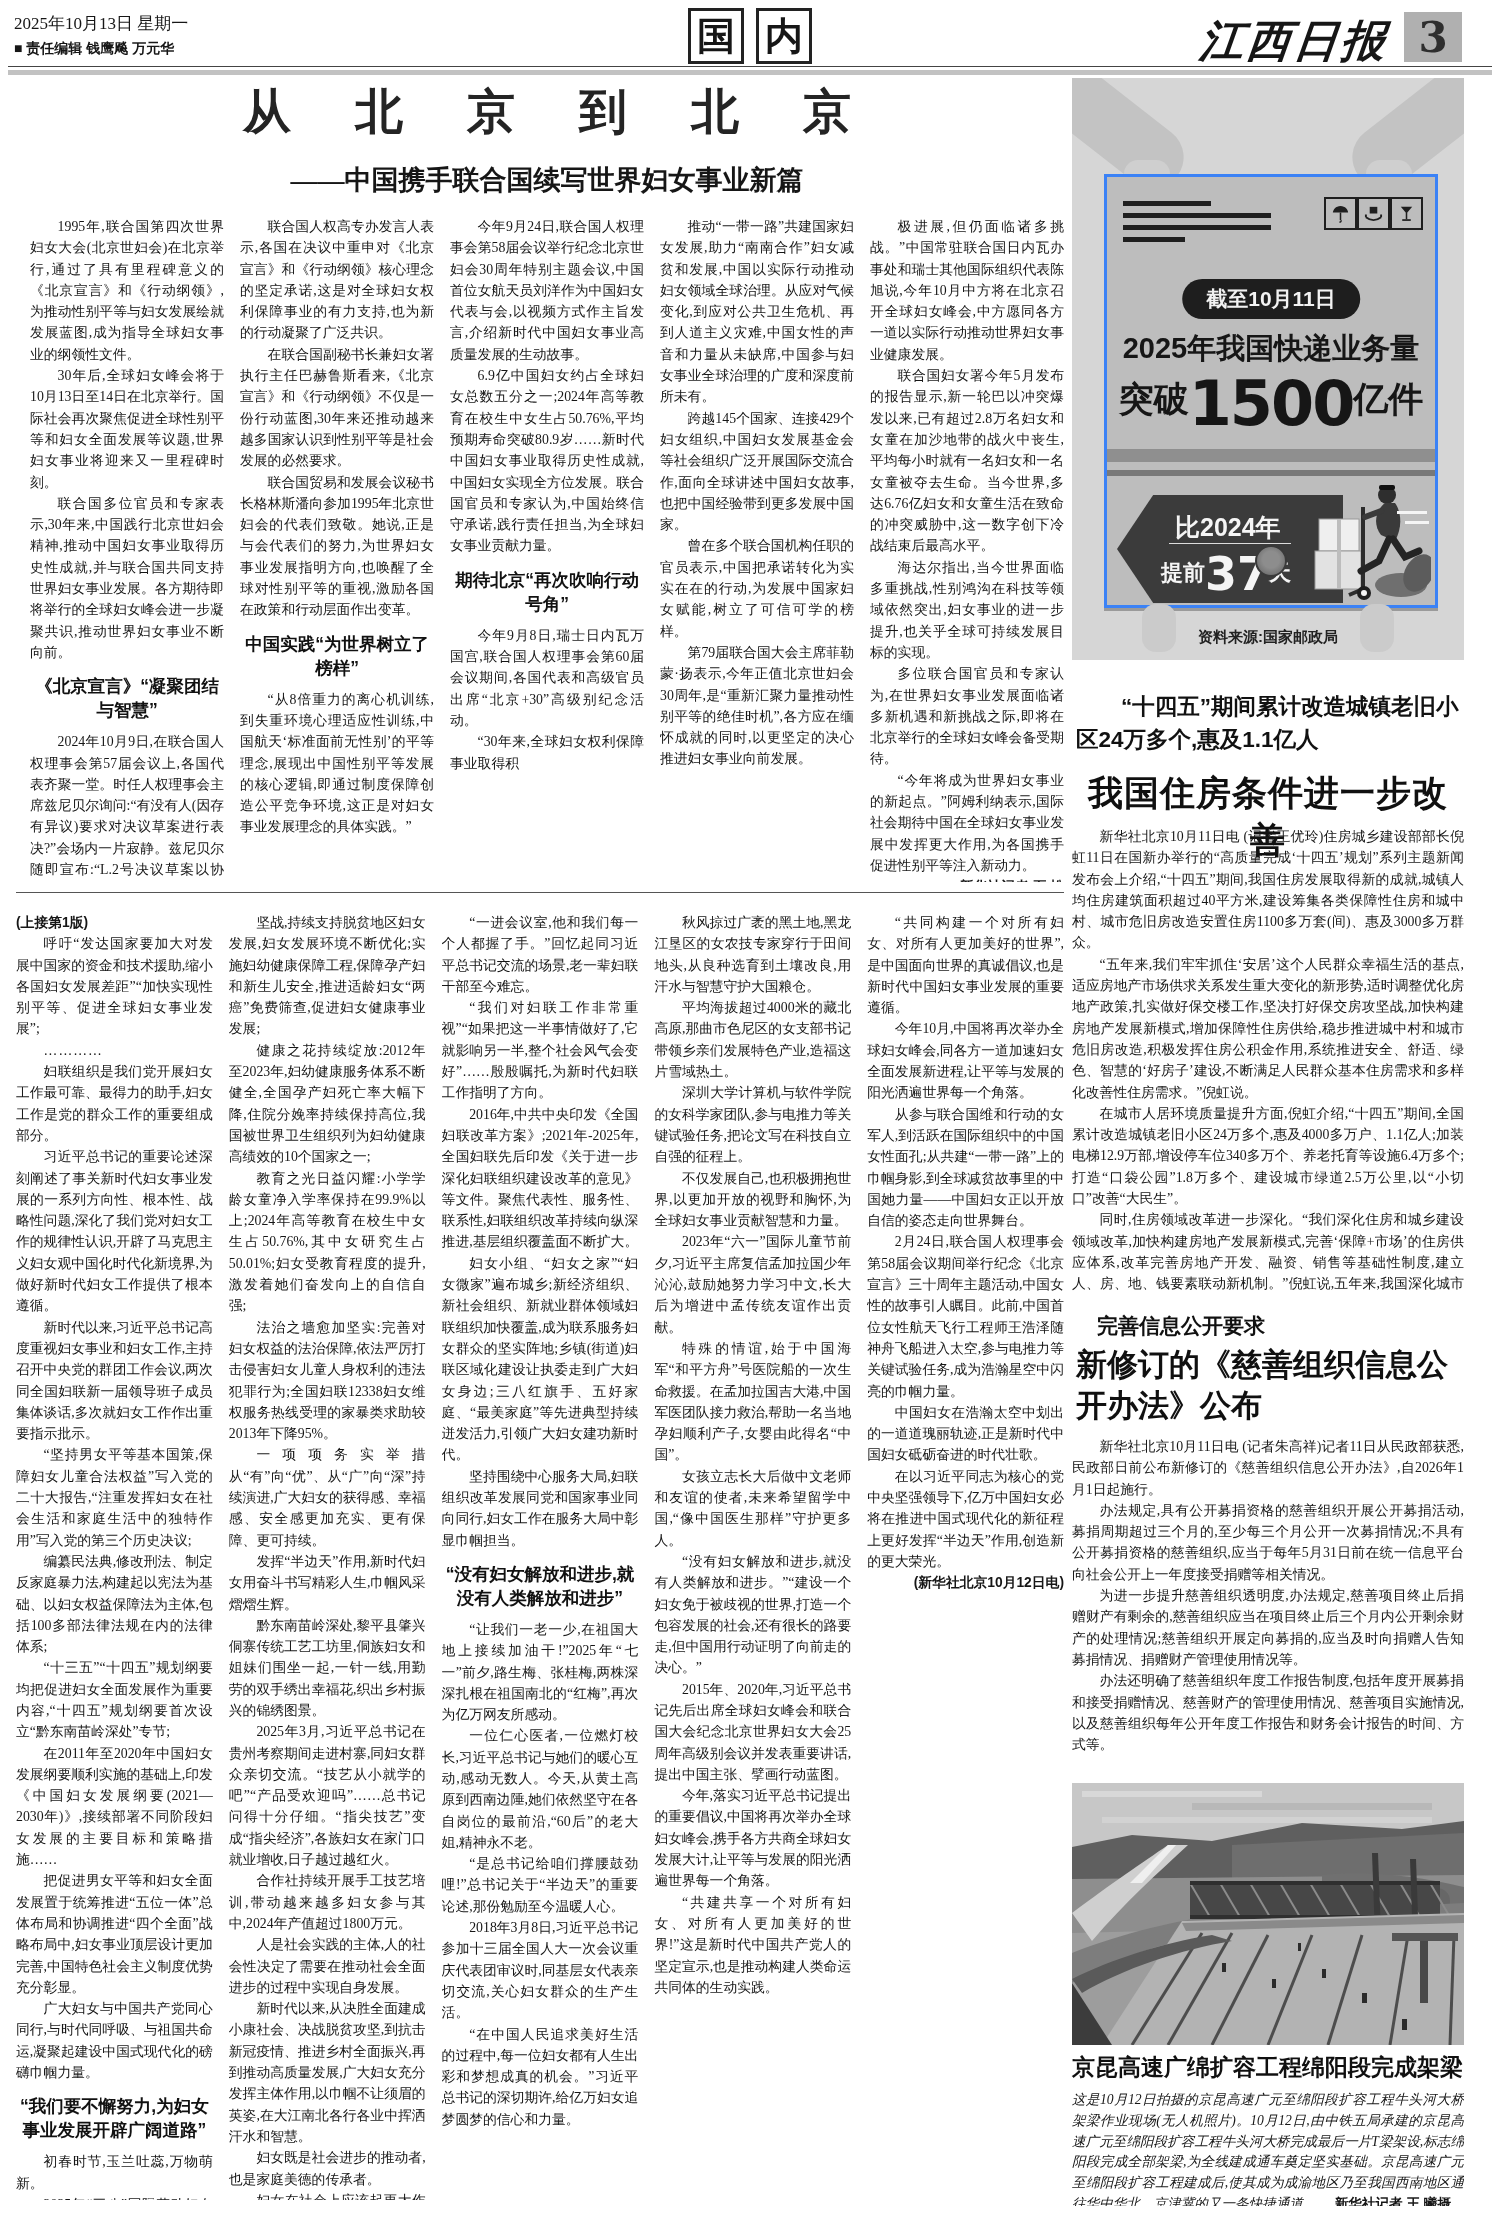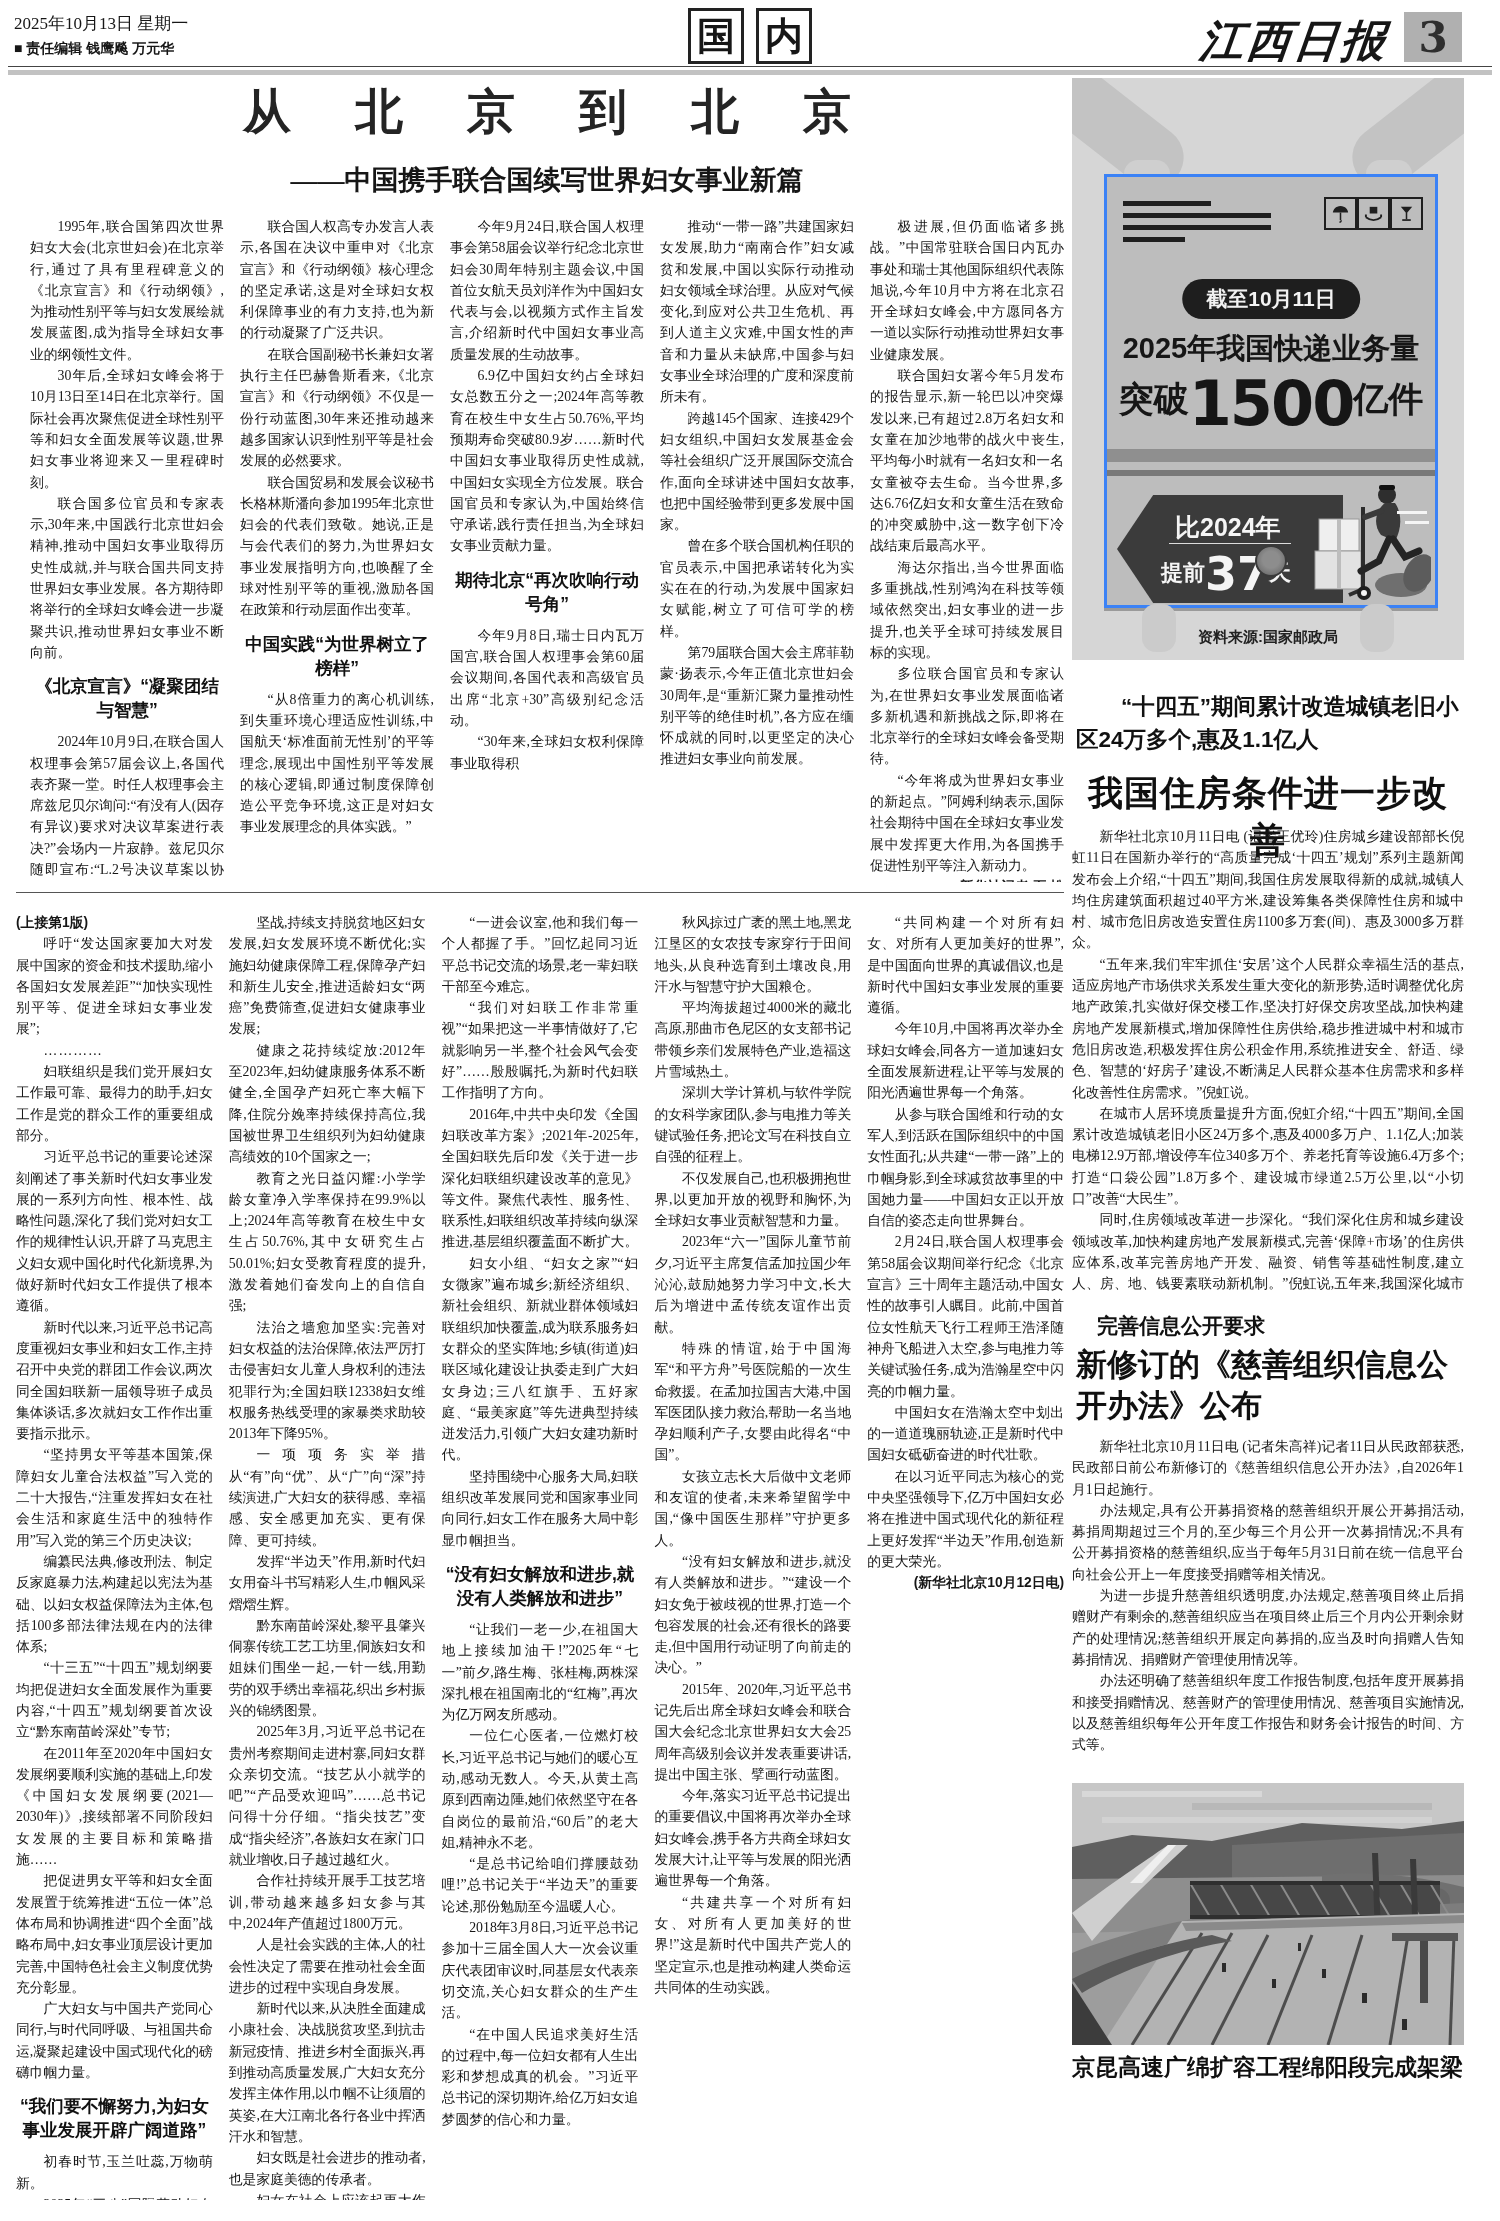--- a/index.html
+++ b/index.html
@@ -287,20 +287,23 @@
         <rect x="226" y="160" width="3" height="8"></rect>
           <rect x="330" y="236" width="5" height="11"></rect>
       </g>
       <path d="M0 200 L40 262 L0 262 Z" fill="#3c3c3c"></path>
       <path d="M0 196 C40 176 90 160 140 152 L160 158 C110 166 50 186 10 210 Z" fill="#5a5a5a"></path>
       <rect x="348" y="150" width="8" height="70" fill="#494949"></rect>
       <path d="M320 150 L386 150 L386 158 L320 158 Z" fill="#555"></path>
     </svg>
   </div>
   <div class="photo-headline">京昆高速广绵扩容工程绵阳段完成架梁</div>
+  <div class="photo-caption">
+    <span class="lead">这是10月12日拍摄的京昆高速广元至绵阳段扩容工程牛头河大桥架梁作业现场(无人机照片)。10月12日,由中铁五局承建的京昆高速广元至绵阳段扩容工程牛头河大桥完成最后一片T梁架设,标志绵阳段完成全部架梁,为全线建成通车奠定坚实基础。京昆高速广元至绵阳段扩容工程建成后,使其成为成渝地区乃至我国西南地区通往华中华北、京津冀的又一条快捷通道。</span><span class="credit">新华社记者 王 曦摄</span>
+  </div>
 
   <div class="bottom-rule"></div>
   <div class="bottom-cols">
     <div class="ncol">
         <p class="it-cont">(上接第1版)</p>
         <p class="it-p">呼吁“发达国家要加大对发展中国家的资金和技术援助,缩小各国妇女发展差距”“加快实现性别平等、促进全球妇女事业发展”;</p>
         <p class="it-dots">…………</p>
         <p class="it-p">妇联组织是我们党开展妇女工作最可靠、最得力的助手,妇女工作是党的群众工作的重要组成部分。</p>
         <p class="it-p">习近平总书记的重要论述深刻阐述了事关新时代妇女事业发展的一系列方向性、根本性、战略性问题,深化了我们党对妇女工作的规律性认识,开辟了马克思主义妇女观中国化时代化新境界,为做好新时代妇女工作提供了根本遵循。</p>
         <p class="it-p">新时代以来,习近平总书记高度重视妇女事业和妇女工作,主持召开中央党的群团工作会议,两次同全国妇联新一届领导班子成员集体谈话,多次就妇女工作作出重要指示批示。</p>

